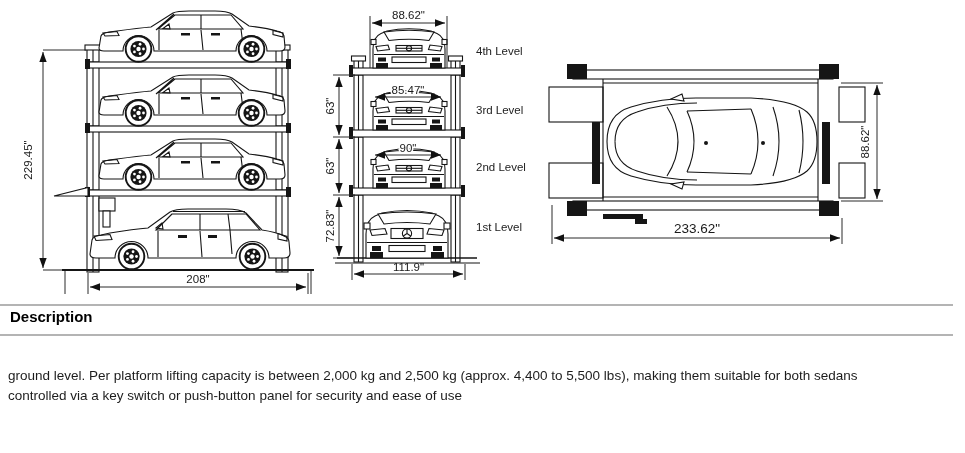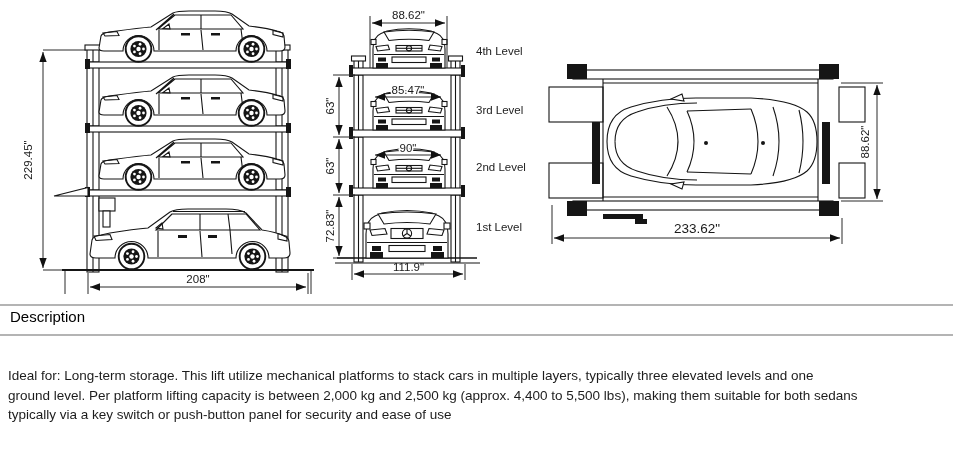--- a/index.html
+++ b/index.html
@@ -14,21 +14,21 @@
   .fb{fill:#151515;stroke:none;}
   .dl{stroke:#2a2a2a;stroke-width:1;fill:none;}
   svg text{font-family:"Liberation Sans",sans-serif;fill:#1a1a1a;}
   .dim{font-size:11.5px;}
   .dim-lg{font-size:13.5px;}
   .lvl{font-size:11.5px;fill:#222;}
   .halo{paint-order:stroke;stroke:#fff;stroke-width:3px;}
   .rule{position:absolute;left:0;width:953px;height:2px;background:#b4b4b4;}
   .rule-top{top:304px;}
   .rule-bottom{top:334px;}
-  .desc-head{position:absolute;left:10px;top:308px;font-size:15px;font-weight:normal;color:#000;}
+  .desc-head{position:absolute;left:10px;top:308px;font-size:15px;font-weight:bold;color:#000;}
   .desc-body{position:absolute;left:8px;top:366px;font-size:13.5px;color:#1c1c1c;
              line-height:19.6px;white-space:nowrap;}
 </style>
 </head>
 <body>
 
 <div class="canvas">
 
   <svg id="svg-side" width="325" height="298" viewBox="0 0 325 298">
     <defs>
@@ -289,18 +289,17 @@
       <line class="dl" x1="9" y1="200" x2="295" y2="200" marker-start="url(#ar3)" marker-end="url(#ar3)"></line>
       <text class="dim-lg" x="152" y="195" text-anchor="middle">233.62"</text>
     </g>
   </svg>
 
   <div class="rule rule-top"></div>
   <div class="desc-head">Description</div>
   <div class="rule rule-bottom"></div>
 
   <div class="desc-body">
-    <div>Ideal for: Long-term storage. This lift utilize mechanical platforms to stack cars in multiple layers, typically three elevated levels and one</div>
     <div>ground level. Per platform lifting capacity is  between 2,000 kg and 2,500 kg (approx. 4,400 to 5,500 lbs), making them suitable for both sedans</div>
-    <div>typically via a key switch or push-button panel for security and ease of use</div>
+    <div>controlled via a key switch or push-button panel for security and ease of use</div>
   </div>
 
 </div>
 
 </body></html>

